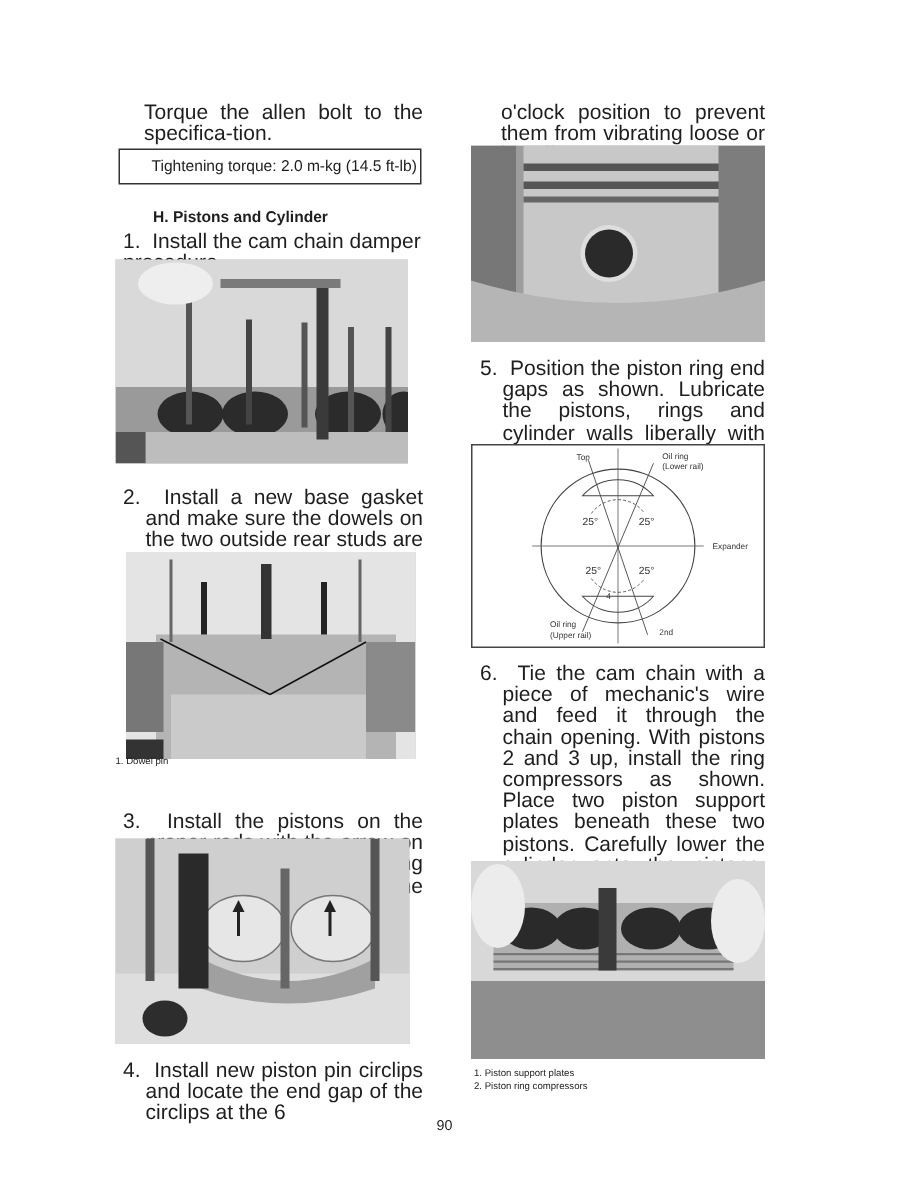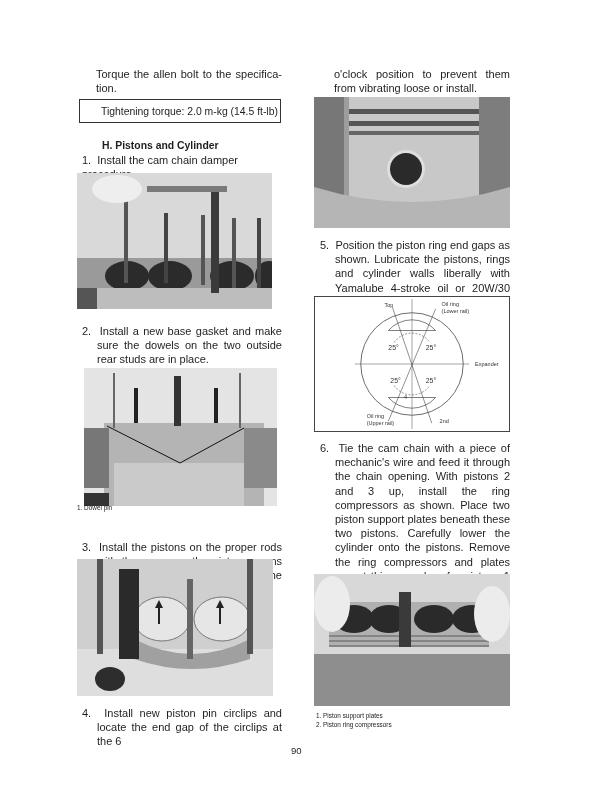--- a/index.html
+++ b/index.html
@@ -1,19 +1,19 @@
 <!DOCTYPE html>
 <html><head>
 <meta charset="utf-8">
 <style>
   html, body { margin: 0; padding: 0; background: #ffffff; }
   body { width: 612px; height: 792px; position: relative; overflow: hidden;
          font-family: "Liberation Sans", sans-serif; color: #1e1e1e; }
   .abs { position: absolute; }
-  .txt { font-size: 11px; line-height: 14.2px; text-align: justify; }
+  .txt { font-size: 14px; line-height: 14.2px; text-align: justify; }
   .ind { padding-left: 15px; text-indent: -15px; }
   .caption { font-size: 6.4px; line-height: 9px; color: #222; }
   .photo { position: absolute; overflow: hidden; background: #bdbdbd; }
   .photo svg { width: 100%; height: 100%; display: block; }
   .torque-box { border: 1px solid #333; box-sizing: border-box; font-size: 10.4px;
                 display: flex; align-items: center; padding-left: 21px; }
   .heading { font-weight: bold; font-size: 10.4px; padding-left: 25px; }
   .diagram { position: absolute; border: 1px solid #444; box-sizing: border-box; background: #fff; }
   .diagram svg { width: 100%; height: 100%; display: block; }
   .dlabel { font-family: "Liberation Sans", sans-serif; font-size: 5.6px; fill: #333; }

